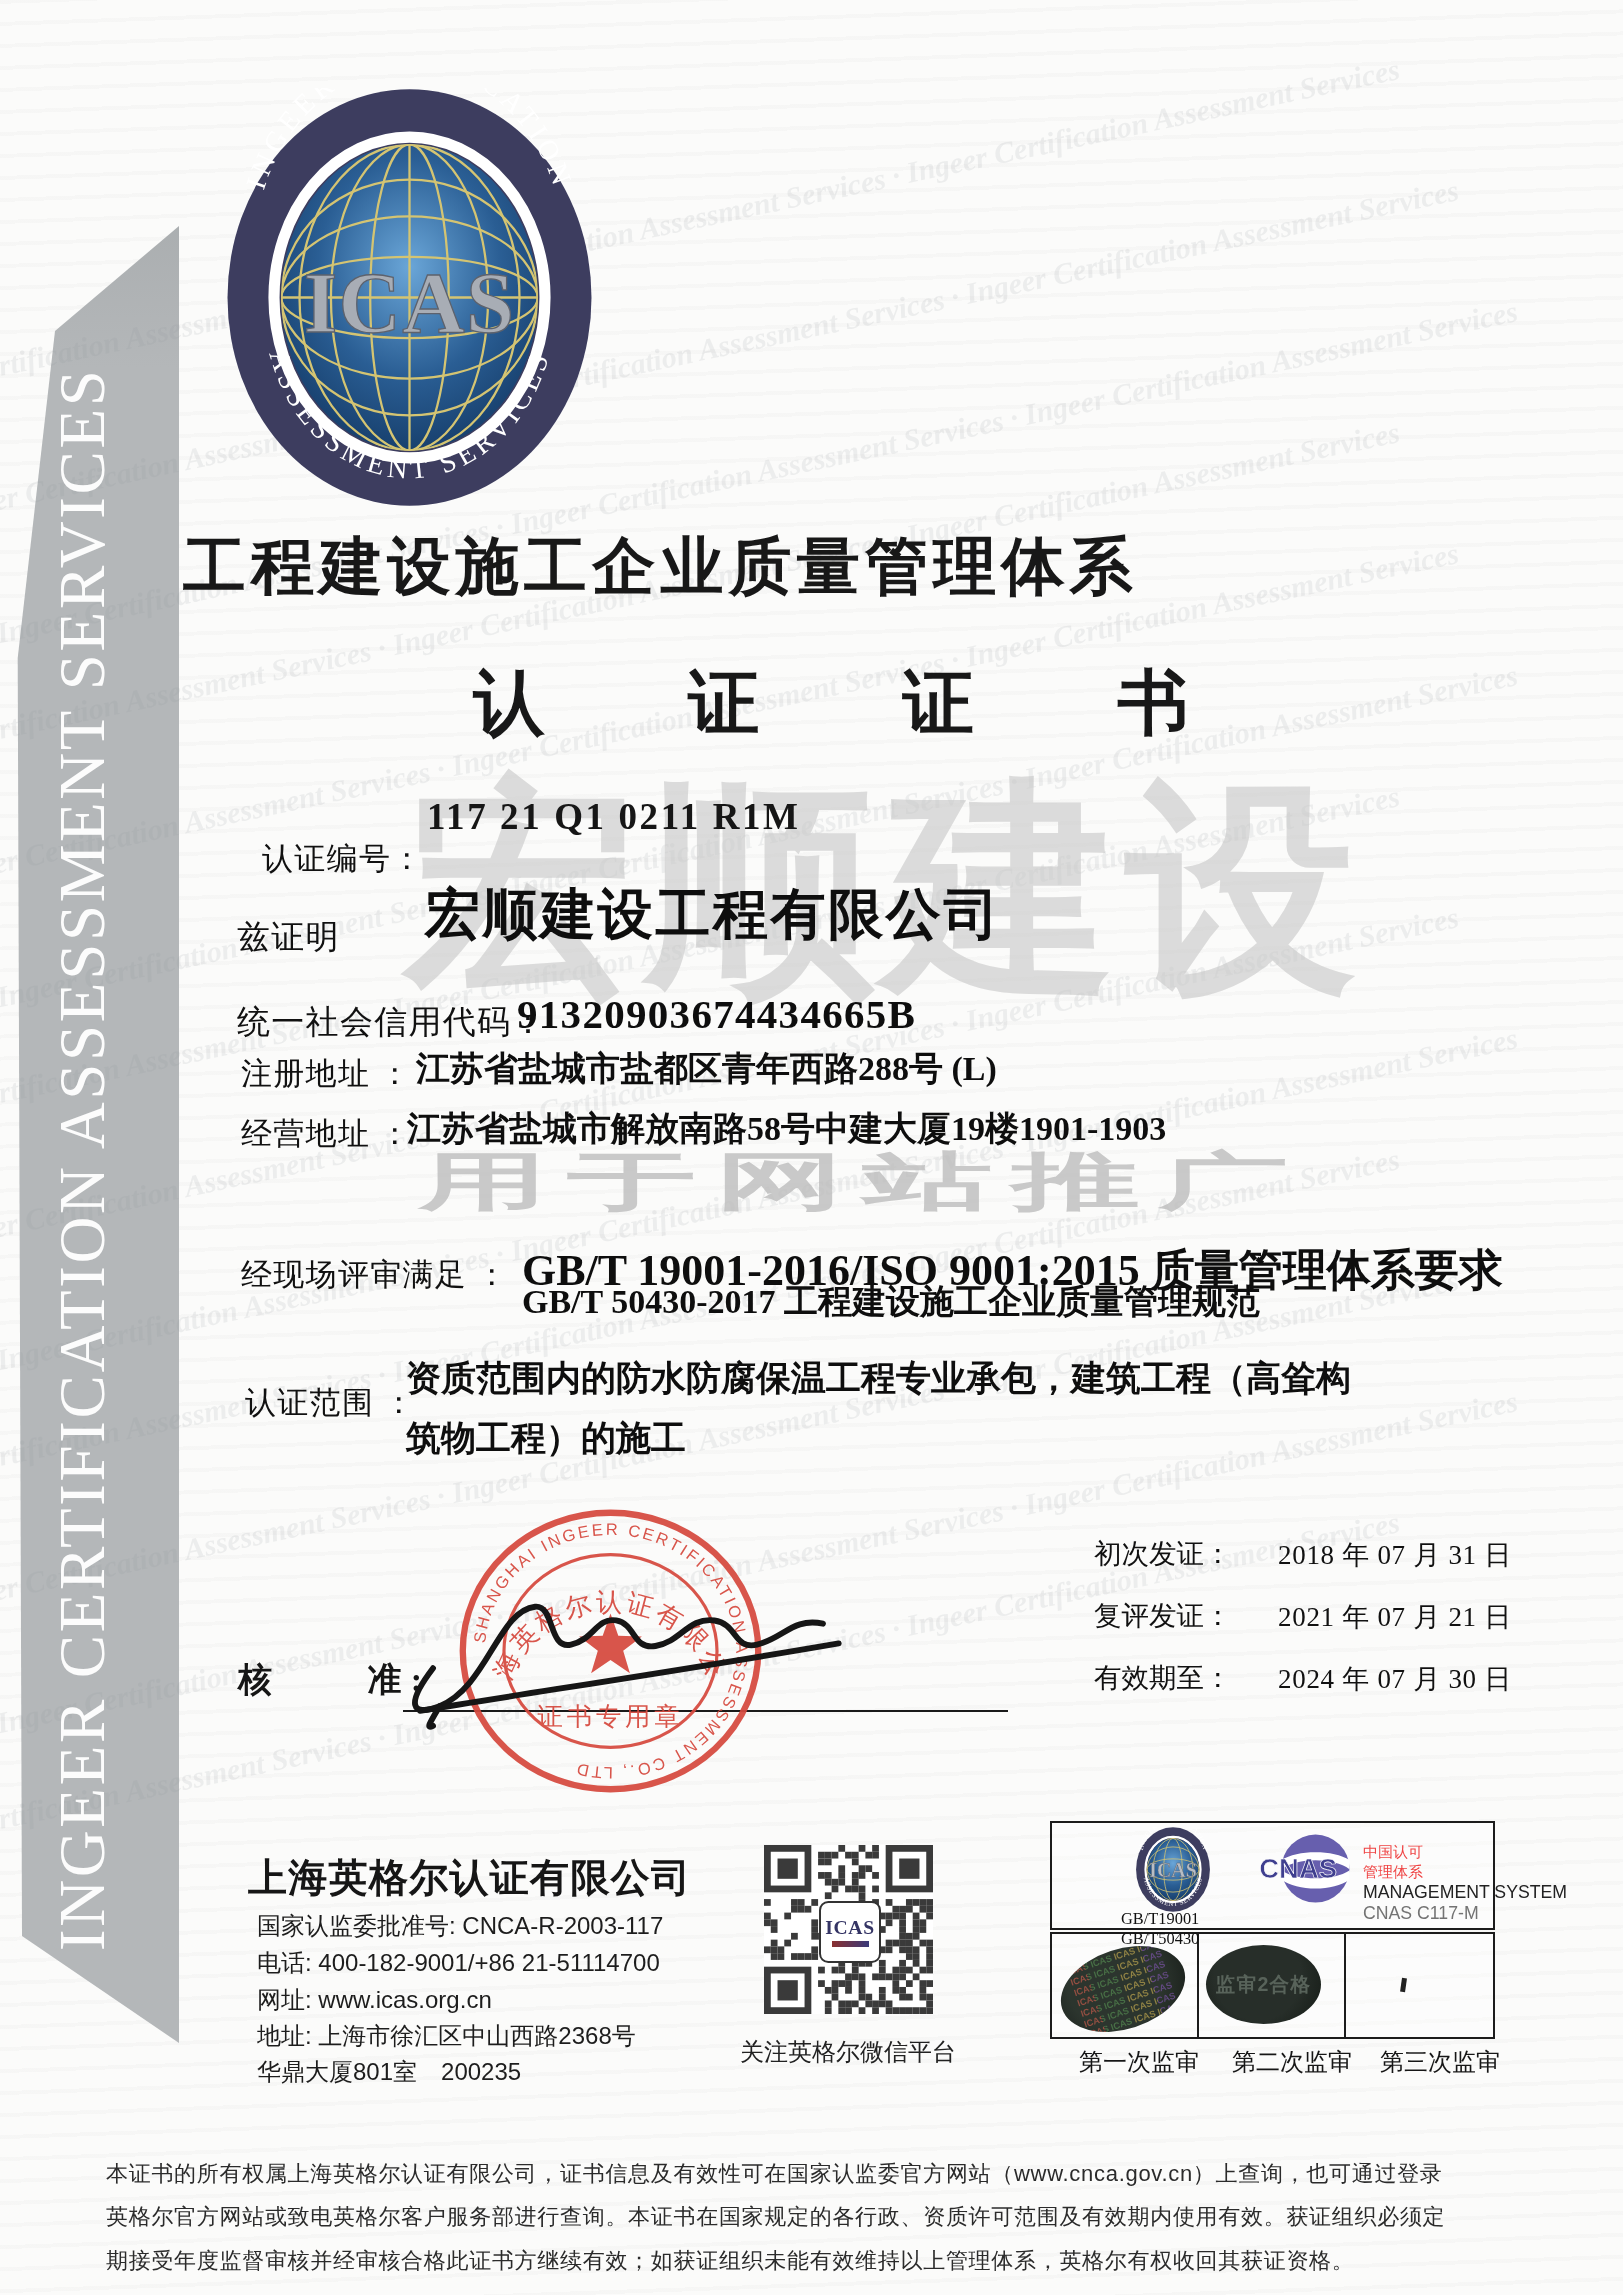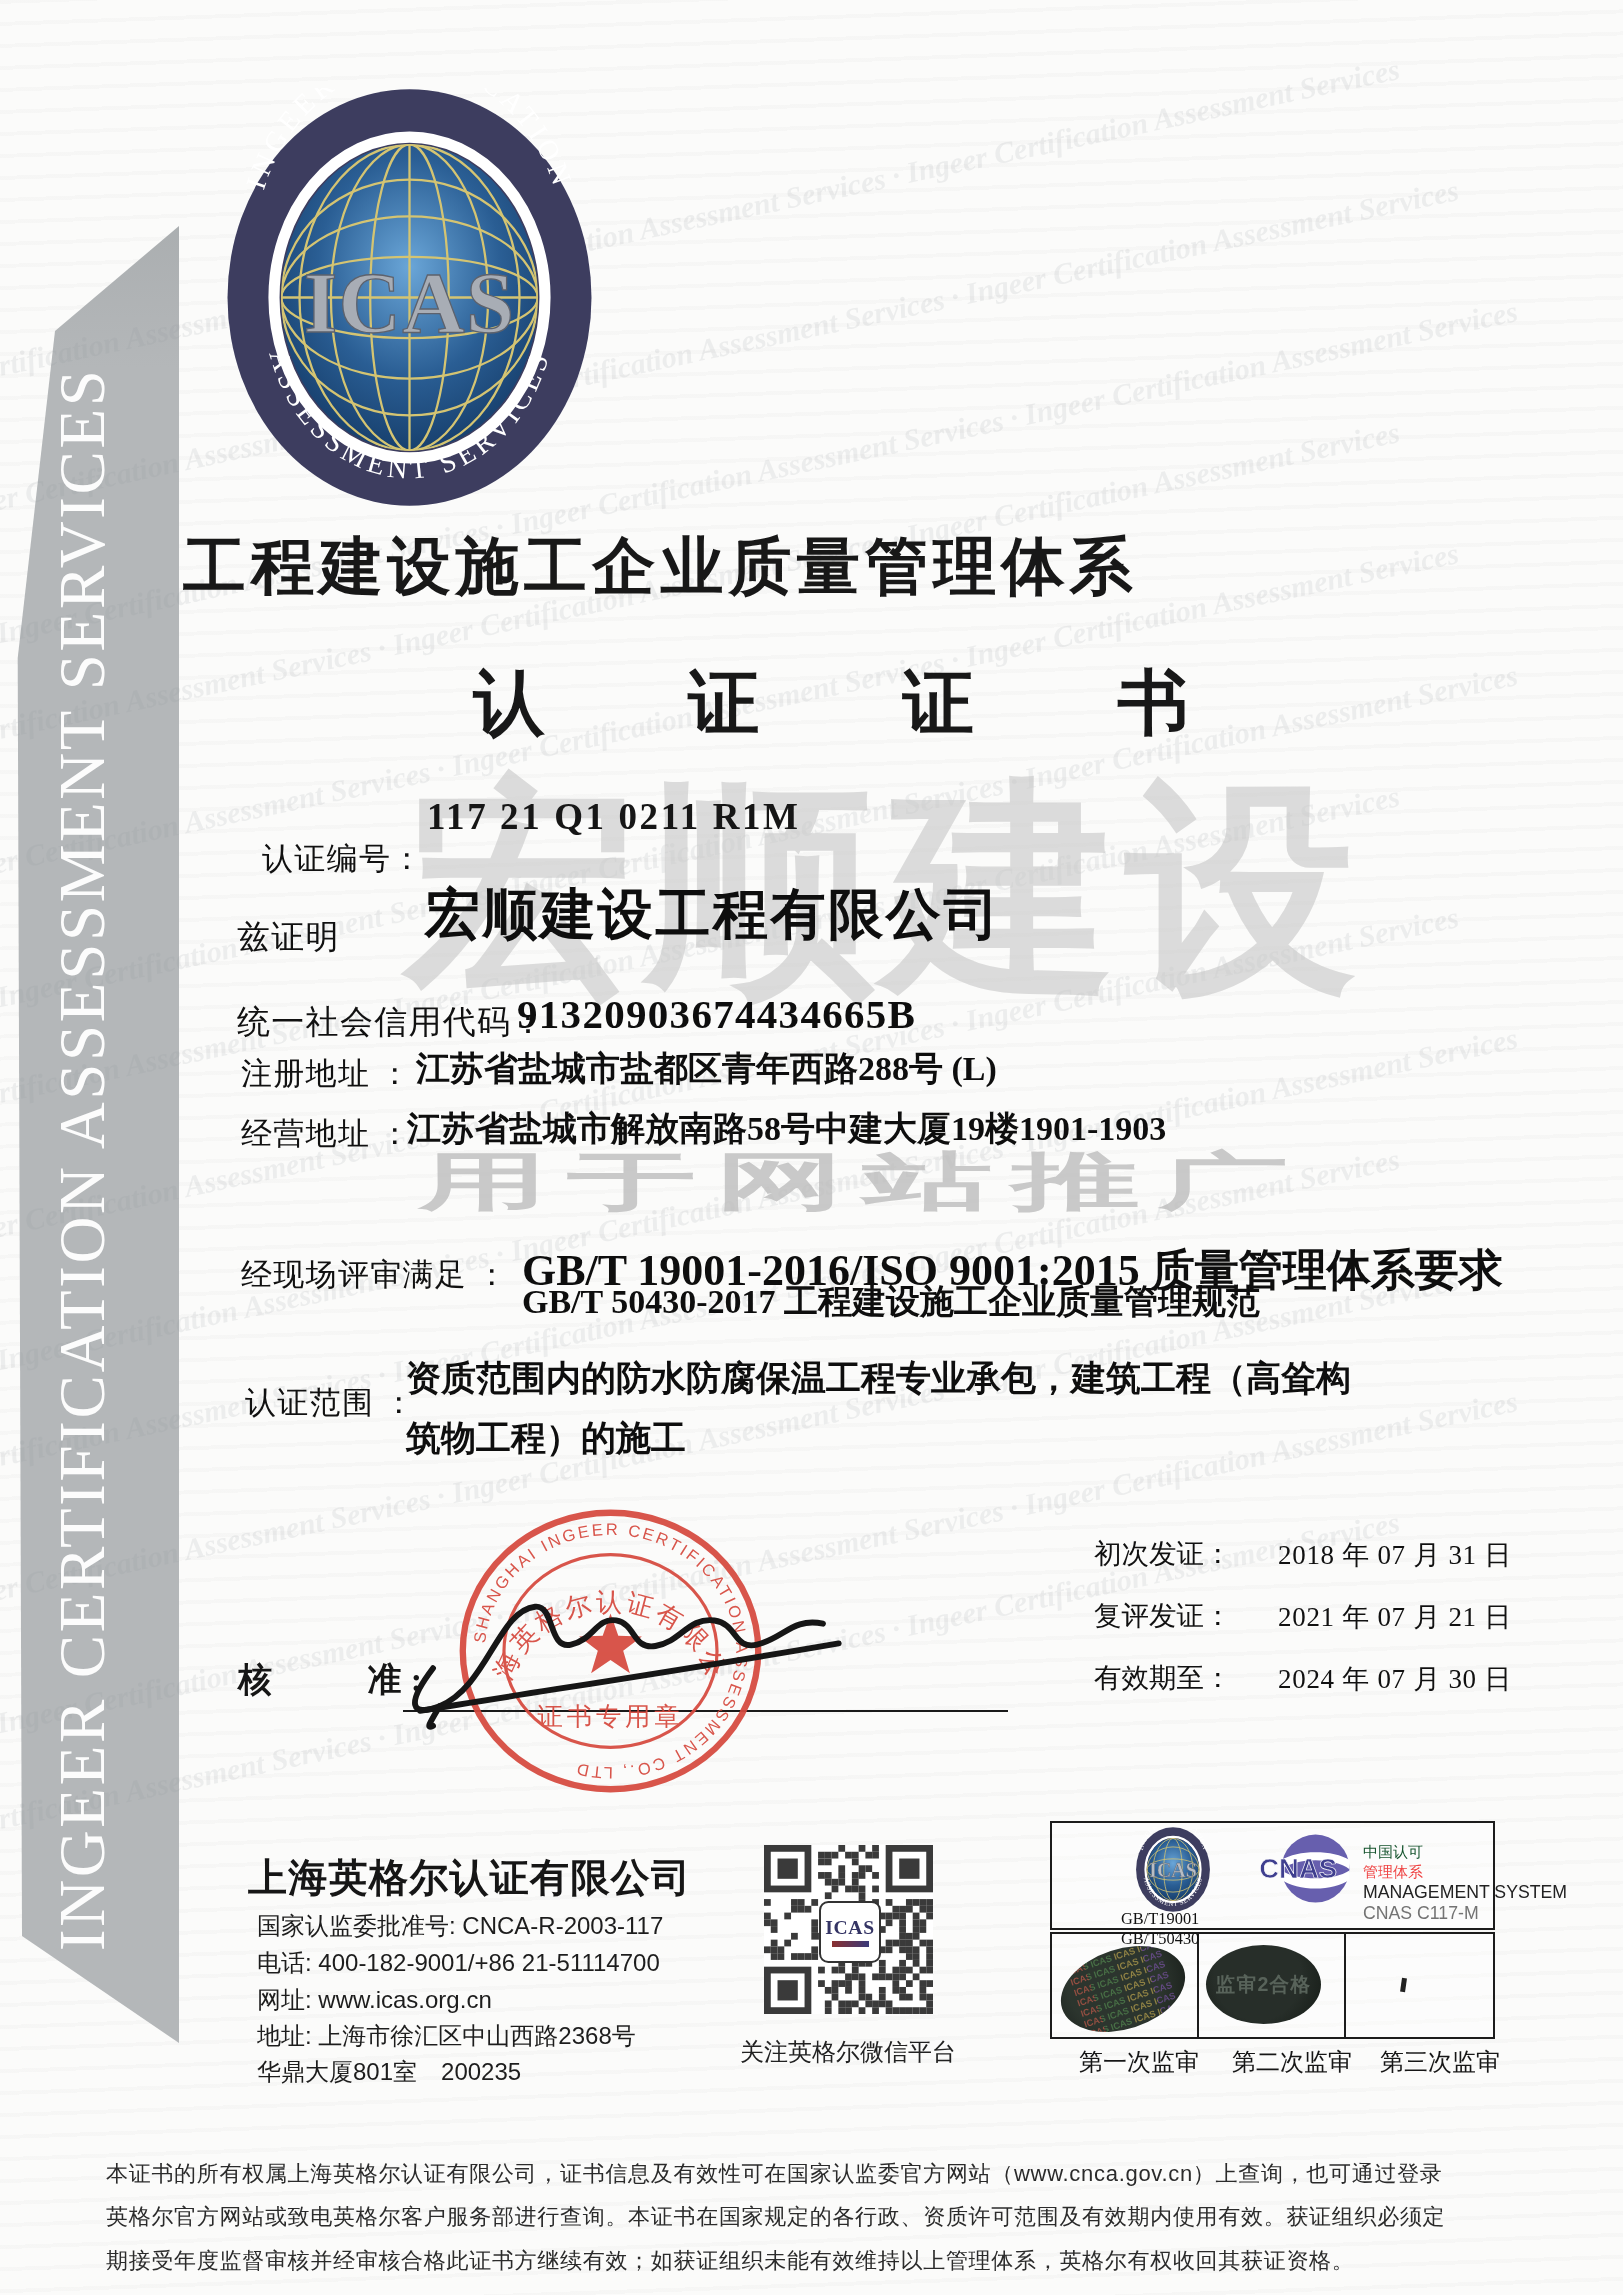--- a/index.html
+++ b/index.html
@@ -457,21 +457,21 @@
   </text>
 </svg>
 <div class="abs minicap">GB/T19001 GB/T50430</div>
 
 <svg class="abs cnas" viewBox="0 0 150 120">
   <circle cx="88" cy="57" r="52" fill="#675fae"></circle>
   <path d="M 36,44 C 60,28 116,28 140,44 L 140,58 C 116,40 60,40 36,58 Z" fill="#ffffff"></path>
   <path d="M 36,74 C 60,92 116,92 140,74 L 140,60 C 116,76 60,76 36,60 Z" fill="#ffffff"></path>
   <text x="2" y="72" font-family="Liberation Sans,sans-serif" font-weight="800" font-size="42" fill="#3f3f8f" stroke="#ffffff" stroke-width="1">CNAS</text>
 </svg>
-<div class="abs cnas-l" style="left:1363px;top:1843px;font-size:15px;color:#14532d">中国认可</div>
+<div class="abs cnas-l" style="left:1363px;top:1843px;font-size:15px;color:#ef4444">中国认可</div>
 <div class="abs cnas-l" style="left:1363px;top:1863px;font-size:15px;color:#ef4444">管理体系</div>
 <div class="abs cnas-l" style="left:1363px;top:1882px;font-size:17.7px;color:#222">MANAGEMENT SYSTEM</div>
 <div class="abs cnas-l" style="left:1363px;top:1903px;font-size:17.7px;color:#737373">CNAS C117-M</div>
 
 <div class="abs box2">
   <div class="cellline" style="left:145px"></div>
   <div class="cellline" style="left:292px"></div>
 </div>
 <div class="abs sticker1">
   <div class="pat">ICAS ICAS ICAS ICAS ICAS ICAS ICAS ICAS ICAS ICAS ICAS ICAS ICAS ICAS ICAS ICAS ICAS ICAS ICAS ICAS ICAS ICAS ICAS ICAS ICAS ICAS ICAS ICAS</div>

